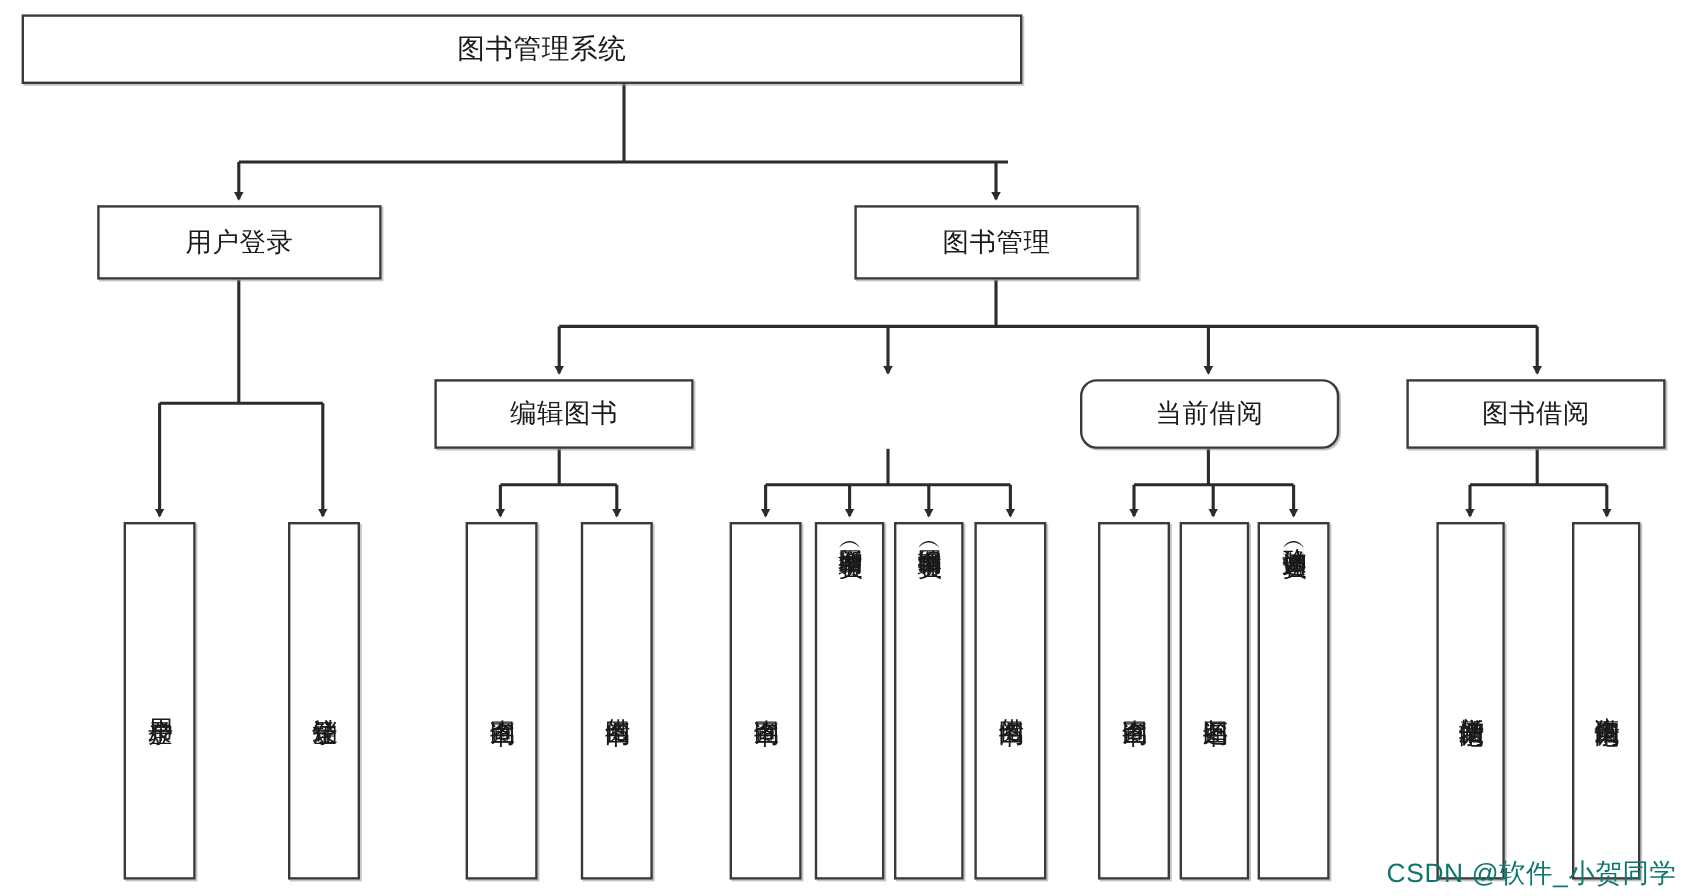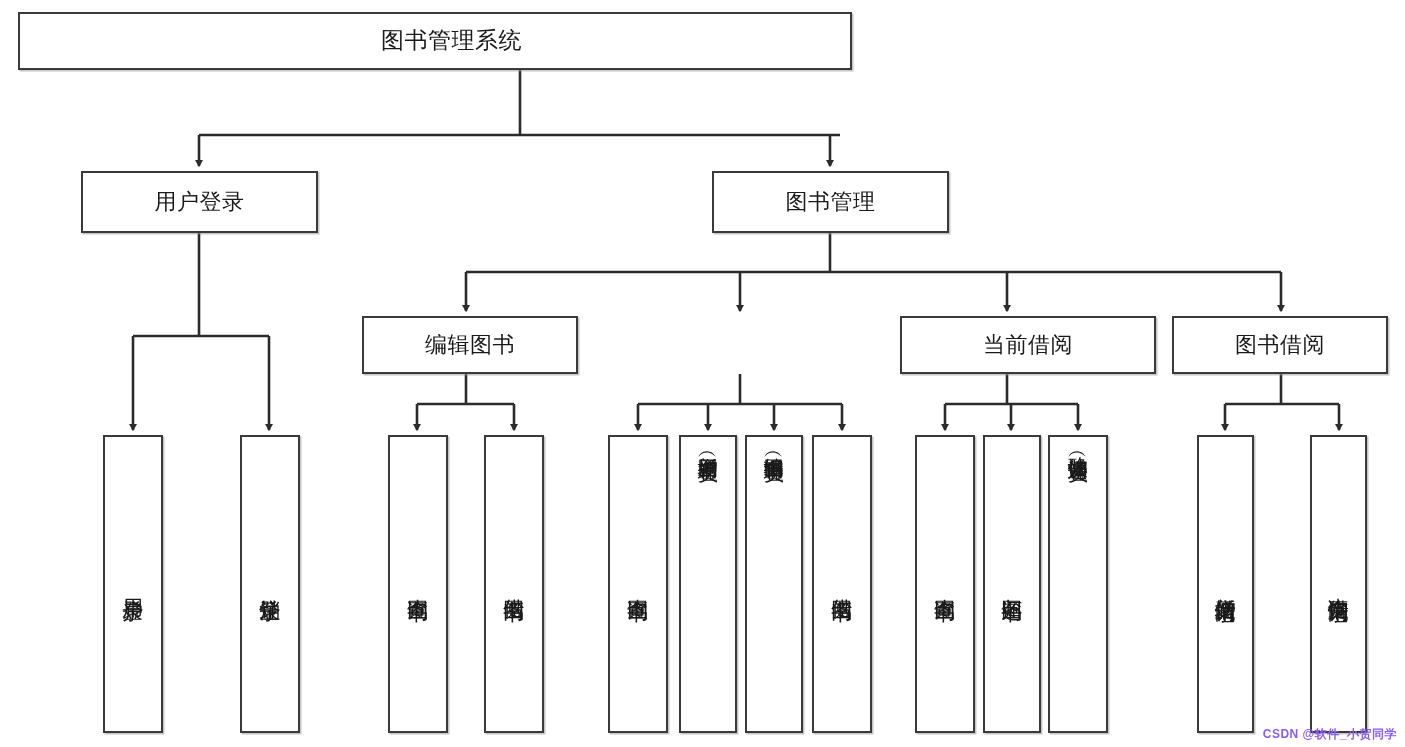--- a/index.html
+++ b/index.html
@@ -69,26 +69,25 @@
     font-size: 20px;
   }
   .node.vert.topalign {
     align-items: flex-start;
     padding-top: 4px;
   }
   #watermark {
     position: absolute;
     right: 8px;
     bottom: 4px;
-    font-size: 12px;
-    color: #8b5cf6;
+    font-size: 22px;
+    color: #0f766e;
     letter-spacing: 0.5px;
     z-index: 3;
     white-space: nowrap;
-    font-weight: bold;
   }
 </style>
 </head>
 <body>
 
 <div id="diagram-root">
 
   <svg id="edge-layer" viewBox="0 0 1405 747" width="1405" height="747" xmlns="http://www.w3.org/2000/svg">
     <defs>
       <marker id="arrowhead" markerWidth="9" markerHeight="9" refX="6.2" refY="4.5" orient="auto" markerUnits="userSpaceOnUse">
@@ -149,21 +148,21 @@
 
   <div class="node horiz" style="left:712px; top:171px; width:237px; height:62px;">
     <span class="label">图书管理</span>
   </div>
 
   <div class="node horiz" style="left:362px; top:316px; width:216px; height:58px;">
     <span class="label">编辑图书</span>
   </div>
 
 
-  <div class="node horiz" style="left:900px; top:316px; width:256px; height:58px;">
+  <div class="node horiz" style="left:900px; top:316px; width:216px; height:58px;border-radius:14px;">
     <span class="label">当前借阅</span>
   </div>
 
   <div class="node horiz" style="left:1172px; top:316px; width:216px; height:58px;">
     <span class="label">图书借阅</span>
   </div>
 
   <div class="node vert" style="left:103px; top:435px; width:60px; height:298px;">
     <span class="label">用户登录</span>
   </div>

